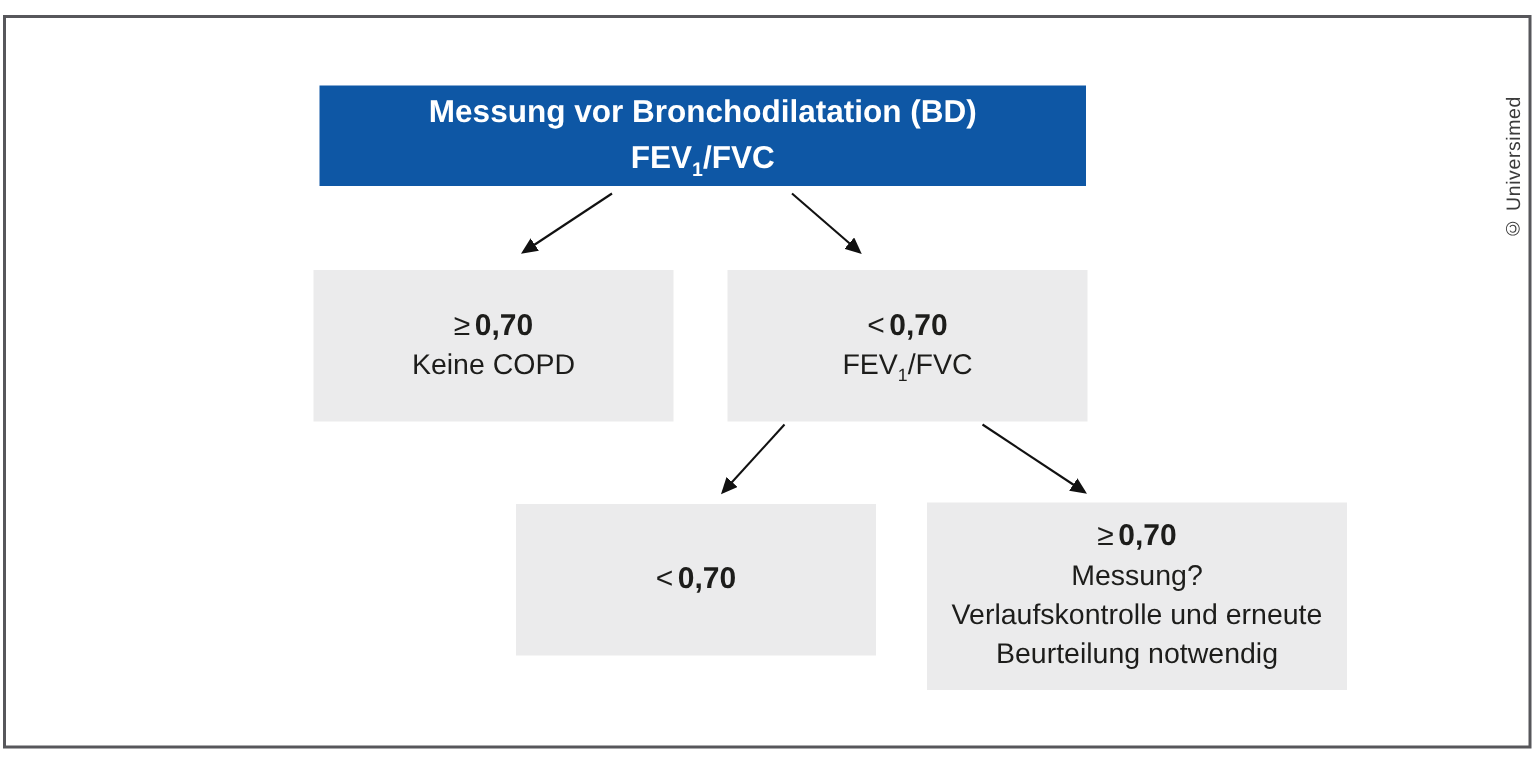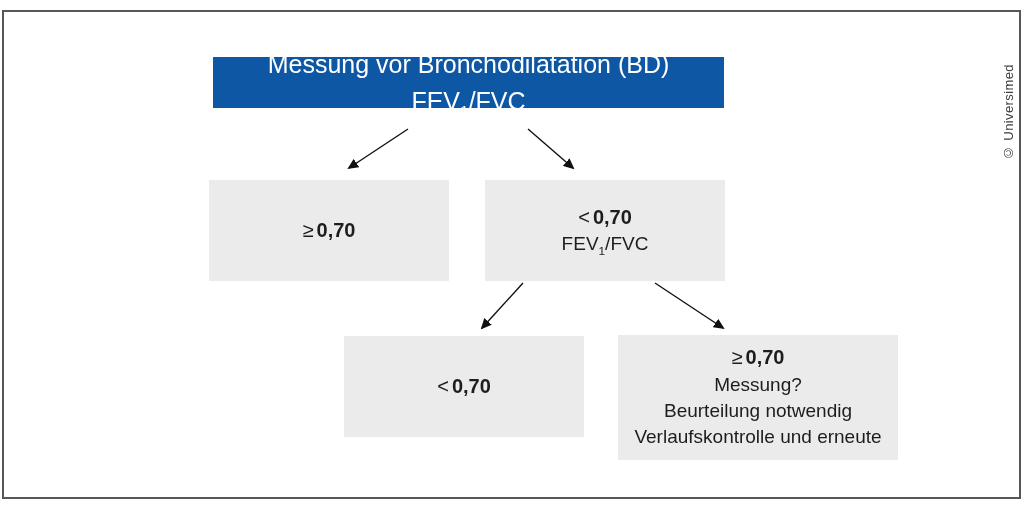--- a/index.html
+++ b/index.html
@@ -35,25 +35,25 @@
   }
   .node{
     position:absolute;
     display:flex;flex-direction:column;
     align-items:center;justify-content:center;
     text-align:center;
     font-size:19px;
     line-height:1.38;
   }
   .node.root{
-    left:213px;top:57px;width:511px;height:51px;
+    left:213px;top:57px;width:511px;height:67px;
     background:var(--blue);
     color:var(--white);
-    font-weight:normal;
-    font-size:25px;
+    font-weight:bold;
+    font-size:21px;
     line-height:1.45;
   }
   .node.gray{
     background:var(--gray_box);
     color:var(--text_dark);
   }
   .node.mid-left {left:209px;top:180px;width:240px;height:101px;}
   .node.mid-right{left:485px;top:180px;width:240px;height:101px;}
   .node.bot-left {left:344px;top:336px;width:240px;height:101px;}
   .node.bot-right{left:618px;top:335px;width:280px;height:125px;}
@@ -75,36 +75,37 @@
 
   <div class="copyright">© Universimed</div>
 
   <div class="node root">
     <div>Messung vor Bronchodilatation (BD)</div>
     <div><span>FEV</span><sub>1</sub><span>/FVC</span></div>
   </div>
 
   <div class="node gray mid-left">
     <div class="threshold"><span class="op">≥</span><span class="val">0,70</span></div>
+    <div>Keine COPD</div>
   </div>
 
   <div class="node gray mid-right">
     <div class="threshold"><span class="op">&lt;</span><span class="val">0,70</span></div>
     <div><span>FEV</span><sub>1</sub><span>/FVC</span></div>
   </div>
 
   <div class="node gray bot-left">
     <div class="threshold"><span class="op">&lt;</span><span class="val">0,70</span></div>
   </div>
 
   <div class="node gray bot-right">
     <div class="threshold"><span class="op">≥</span><span class="val">0,70</span></div>
     <div>Messung?</div>
+    <div>Verlaufskontrolle und erneute</div>
     <div>Beurteilung notwendig</div>
-    <div>Verlaufskontrolle und erneute</div>
   </div>
 
   <svg class="arrows" viewBox="0 0 1024 507" xmlns="http://www.w3.org/2000/svg">
     <defs>
       <marker id="ah" markerWidth="11" markerHeight="10" refX="9" refY="5" orient="auto" markerUnits="userSpaceOnUse">
         <path d="M0,0 L11,5 L0,10 z" fill="#111111"></path>
       </marker>
     </defs>
     <line x1="408" y1="129" x2="349" y2="168" stroke="#111111" stroke-width="1.4" marker-end="url(#ah)"></line>
     <line x1="528" y1="129" x2="573" y2="168" stroke="#111111" stroke-width="1.4" marker-end="url(#ah)"></line>

